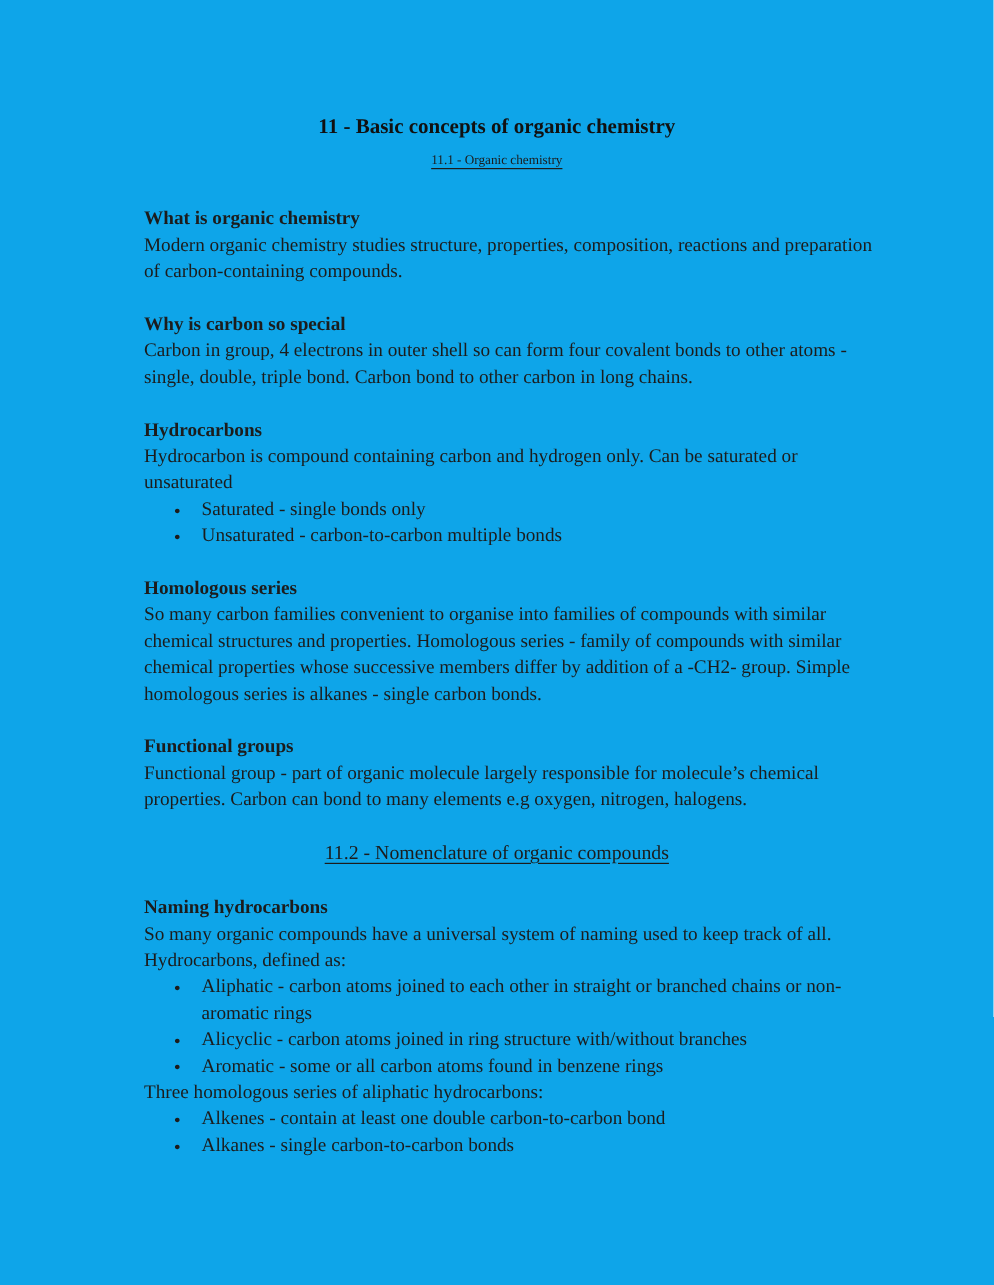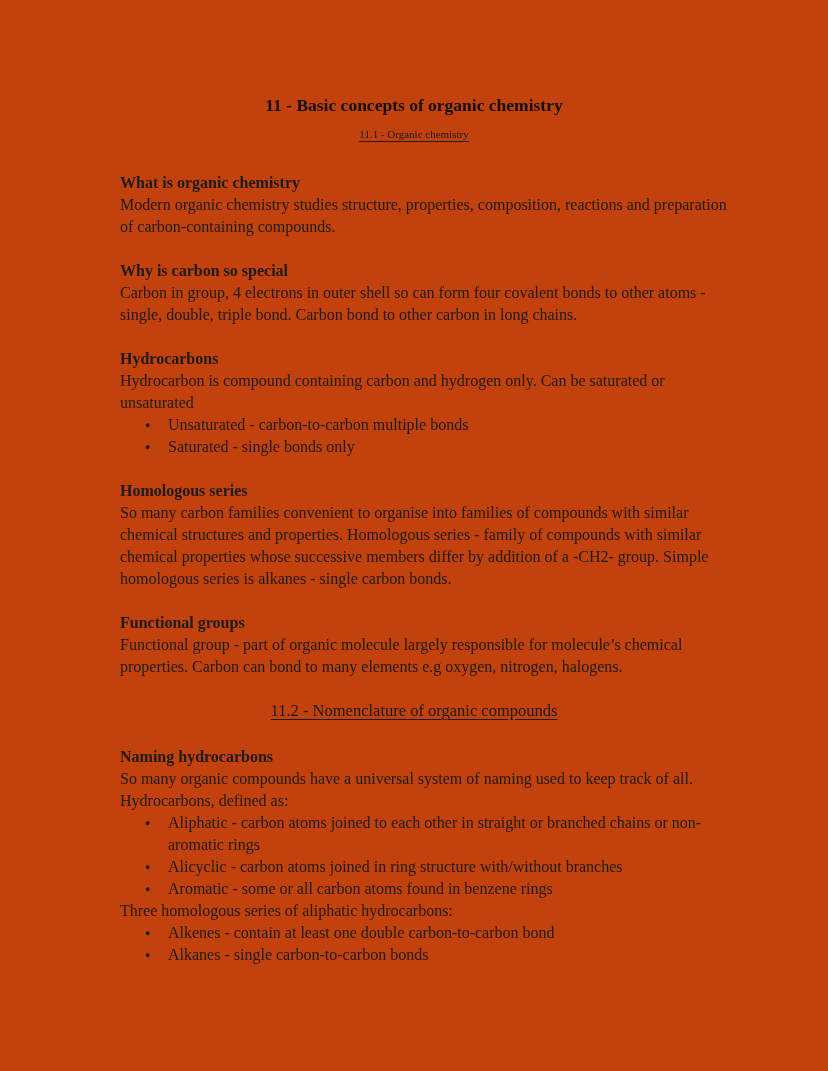--- a/index.html
+++ b/index.html
@@ -1,21 +1,21 @@
 <!DOCTYPE html>
 <html><head>
 <meta charset="utf-8">
 <style>
   html, body { margin: 0; padding: 0; background: #ffffff; }
   .page {
     position: relative;
     width: 828px;
     height: 1071px;
     box-sizing: border-box;
-    background: #c2410c;
+    background: #0ea5e9;
     color: #1c1c1c;
     font-family: "Liberation Serif", "DejaVu Serif", serif;
     font-size: 16px;
     line-height: 22px;
     padding: 92px 97px 40px 97px;
     overflow: hidden;
   }
   .doc-title {
     margin: 0;
     text-align: center;
@@ -82,22 +82,22 @@
 
   <section class="block">
     <h3 class="block-h">Why is carbon so special</h3>
     <p class="block-p">Carbon in group, 4 electrons in outer shell so can form four covalent bonds to other atoms - single, double, triple bond. Carbon bond to other carbon in long chains.</p>
   </section>
 
   <section class="block">
     <h3 class="block-h">Hydrocarbons</h3>
     <p class="block-p"><span class="b">Hydrocarbon</span><span> is compound containing carbon and hydrogen only. Can be </span><span class="b">saturated</span><span> or </span><span class="b">unsaturated</span></p>
     <ul class="bullets">
+      <li>Saturated - single bonds only</li>
       <li>Unsaturated - carbon-to-carbon multiple bonds</li>
-      <li>Saturated - single bonds only</li>
     </ul>
   </section>
 
   <section class="block">
     <h3 class="block-h">Homologous series</h3>
     <p class="block-p"><span>So many carbon families convenient to organise into families of compounds with similar chemical structures and properties. </span><span class="b">Homologous series</span><span> - family of compounds with similar chemical properties whose successive members differ by addition of a -CH2- group. Simple homologous series is alkanes - single carbon bonds.</span></p>
   </section>
 
   <section class="block">
     <h3 class="block-h">Functional groups</h3>

